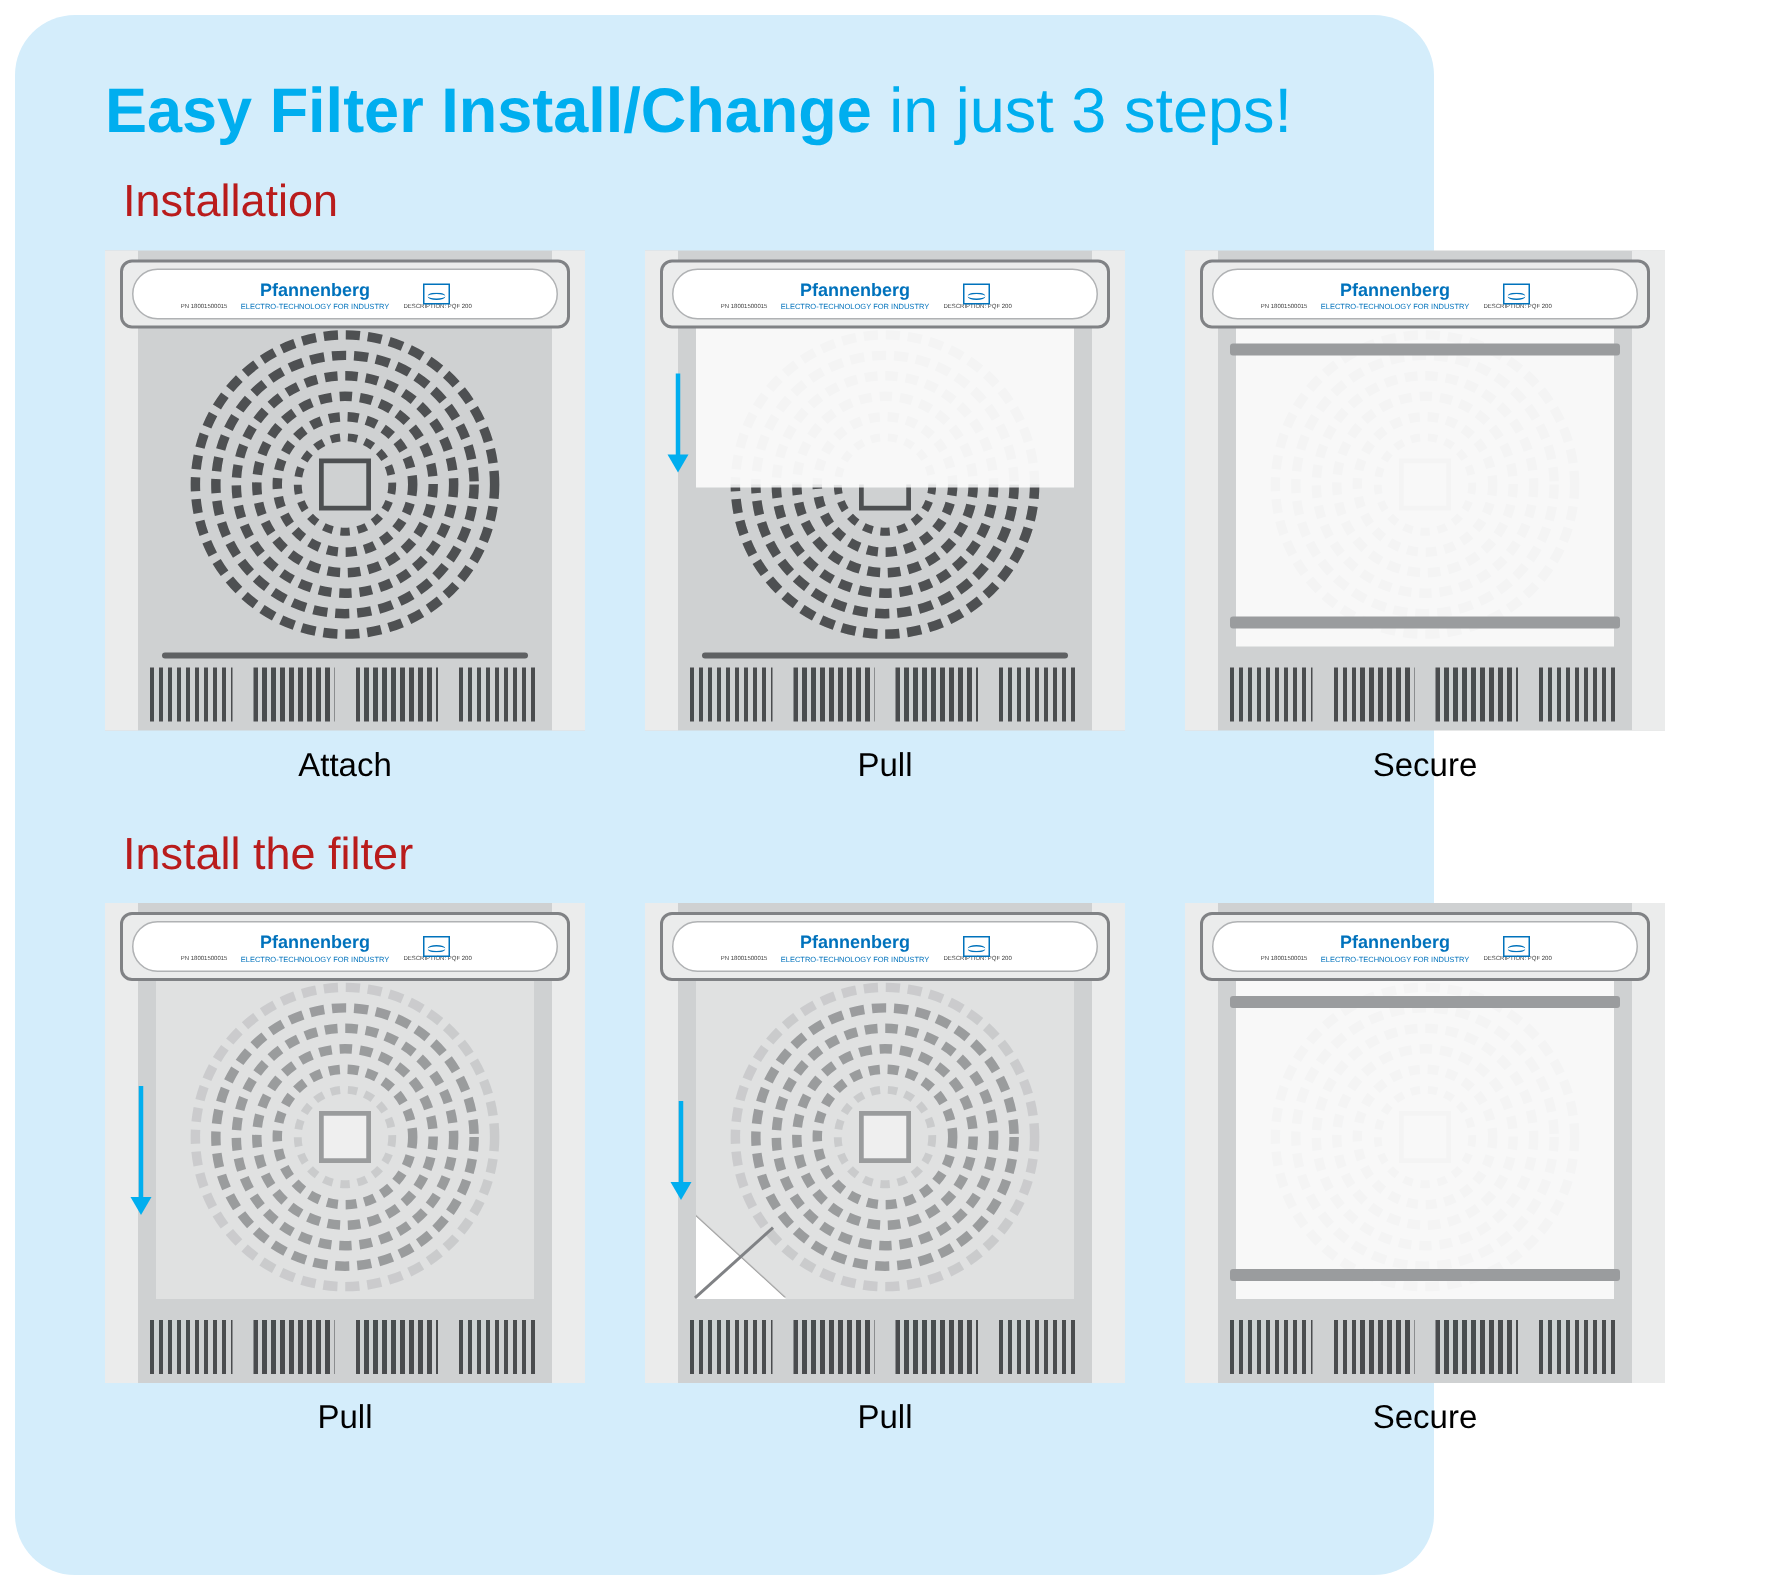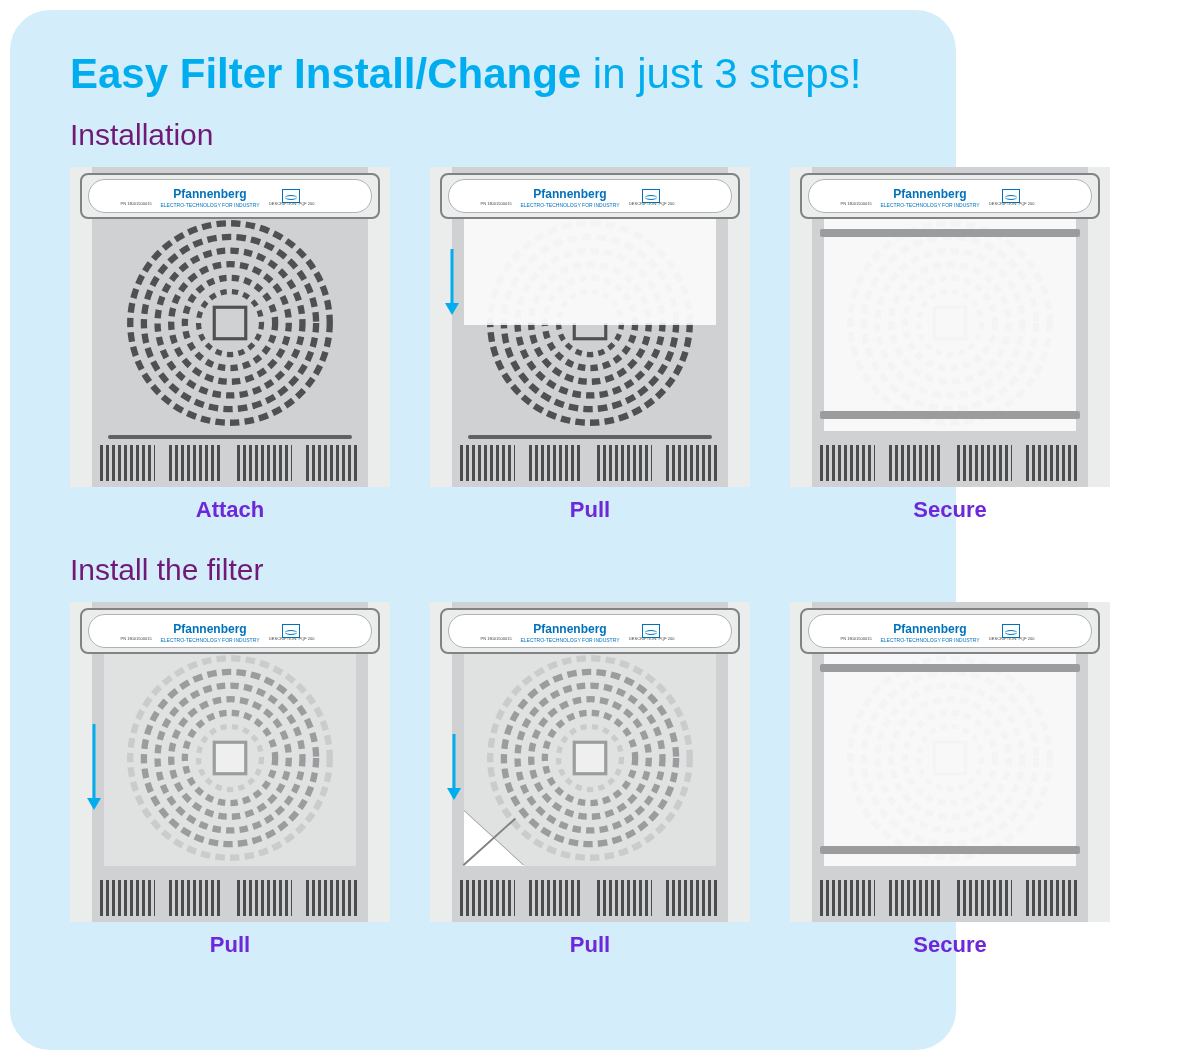--- a/index.html
+++ b/index.html
@@ -17,38 +17,38 @@
   }
   .title {
     font-size: 42px;
     color: #00aeef;
     margin-bottom: 20px;
   }
   .title .bold { font-weight: 800; }
   .title .light { font-weight: 300; }
   .section-label {
     font-size: 30px;
-    color: #701a75;
+    color: #b91c1c;
     font-weight: 400;
-    margin: 10px 0 15px 0;
+    margin: 10px 0 15px 12px;
   }
   .row {
     display: flex;
     gap: 40px;
     margin-bottom: 30px;
   }
   .step {
     display: flex;
     flex-direction: column;
     align-items: center;
   }
   .step-caption {
     font-size: 22px;
-    font-weight: 700;
-    color: #6d28d9;
+    font-weight: 400;
+    color: #000000;
     margin-top: 10px;
   }
   .panel {
     width: 320px;
     height: 320px;
     position: relative;
     background: #cfd1d2;
     display: flex;
     flex-direction: column;
     align-items: center;

